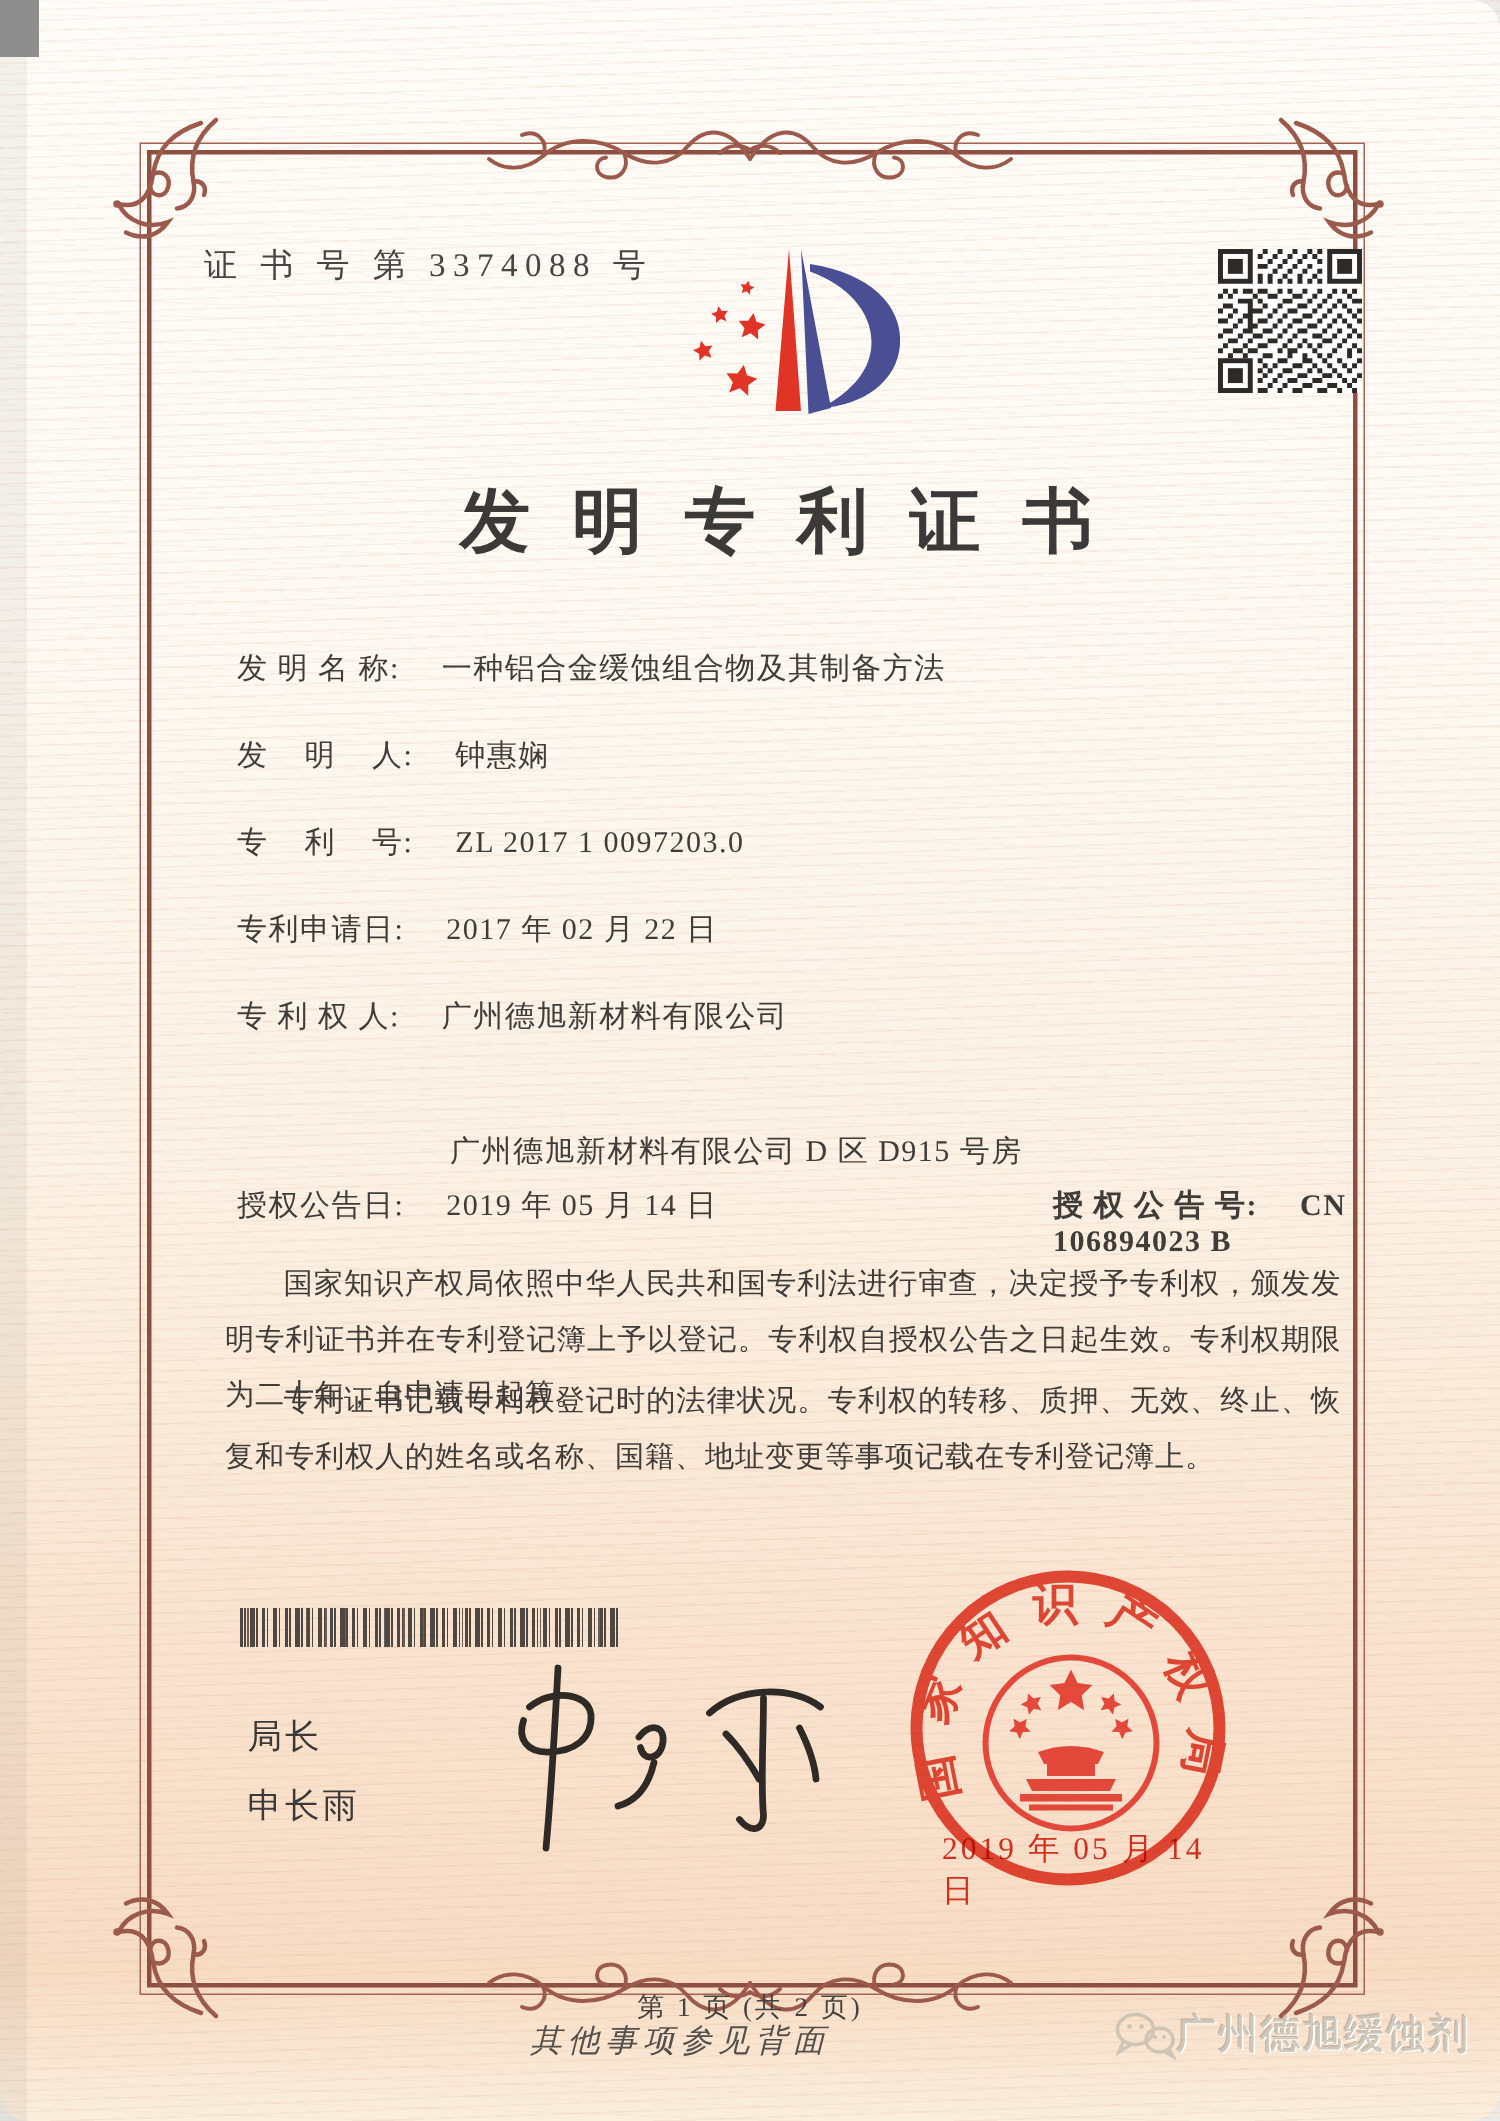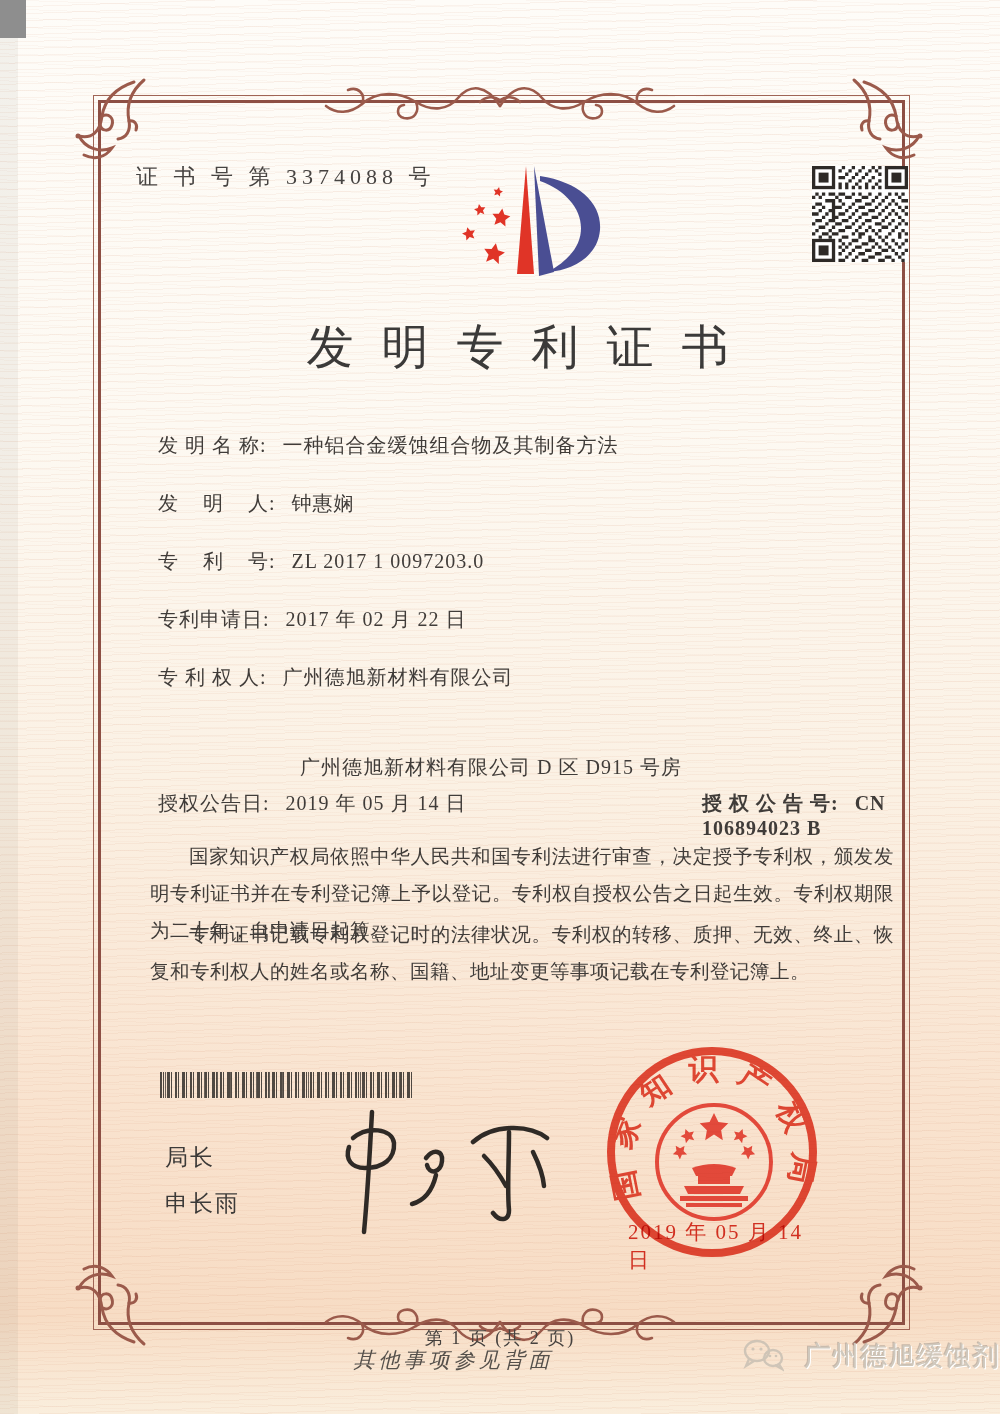--- a/index.html
+++ b/index.html
@@ -5,20 +5,21 @@
   html,body{margin:0;padding:0;}
   body{
     width:1000px;height:1414px;
     background:#eceae6;
     font-family:"Liberation Serif","DejaVu Serif",serif;
     position:relative;overflow:hidden;
   }
   .page{
     position:absolute;inset:0;
     background:linear-gradient(180deg,#fefcf8 0%,#fdf9f2 30%,#fbf1e4 55%,#f9e3cf 78%,#f7dcc4 93%,#faeedd 100%);
+    border-radius:19px;
   }
   
   .waves{
     position:absolute;inset:0;pointer-events:none;
     background:
       repeating-linear-gradient(178deg, rgba(214,150,118,0.10) 0 1px, transparent 1px 7px),
       repeating-linear-gradient(2deg, rgba(214,150,118,0.06) 0 1px, transparent 1px 9px);
   }
   
   .scan-corner{position:absolute;left:0;top:0;width:26px;height:38px;background:#8e8e8e;}
@@ -33,25 +34,25 @@
   }
   .ornament{position:absolute;pointer-events:none;color:#9b5a4b;}
   .header-certno{
     position:absolute;left:136px;top:162px;
     font-size:22px;letter-spacing:5px;color:#474442;
   }
   .logo{position:absolute;left:430px;top:152px;width:210px;height:142px;}
   .qr{position:absolute;left:812px;top:166px;width:96px;height:96px;}
   .title{
     position:absolute;left:18px;right:0;top:316px;text-align:center;
-    font-size:47px;font-weight:normal;color:#3b3a39;letter-spacing:28px;text-indent:28px;padding-left:17px;
+    font-size:47px;font-weight:bold;color:#3b3a39;letter-spacing:28px;text-indent:28px;padding-left:17px;
   }
   .field-row{position:absolute;left:158px;font-size:20px;color:#403c39;}
   .field-label{white-space:pre;letter-spacing:1px;}
-  .field-value{margin-left:16px;letter-spacing:1px;}
+  .field-value{margin-left:28px;letter-spacing:1px;}
   .addr2{position:absolute;left:300px;font-size:20px;color:#403c39;letter-spacing:1px;}
   .grant-no{position:absolute;left:544px;top:0;font-weight:bold;}
   .body-para{
     position:absolute;left:150px;width:744px;
     font-size:19.5px;line-height:37px;color:#403c39;
     text-align:justify;text-indent:2em;letter-spacing:0.5px;
   }
   .barcode{
     position:absolute;left:160px;top:1072px;width:252px;height:26px;
     background:
@@ -69,21 +70,21 @@
   }
   .page-info{
     position:absolute;left:0;right:0;top:1282px;text-align:center;
     font-size:18px;color:#46423f;letter-spacing:2px;margin-top:44px;
   }
   .back-note{
     position:absolute;left:0;right:120px;top:1346px;text-align:center;
     font-size:21px;color:#55504b;letter-spacing:4px;font-style:italic;margin-left:27px;
   }
   .watermark{
-    position:absolute;left:742px;top:1338px;display:flex;align-items:flex-start;gap:20px;
+    position:absolute;left:742px;top:1338px;display:flex;align-items:flex-end;gap:0;
     color:#cfc8bd;font-size:27px;letter-spacing:1px;
     text-shadow:1px 1px 0 #ffffff,-1px -1px 0 rgba(160,150,140,.55);
     font-family:"Liberation Sans","DejaVu Sans",sans-serif;
   }
   .wm-icon{width:42px;height:34px;opacity:.8;}
   svg{display:block;}
 </style>
 </head>
 <body>
 

